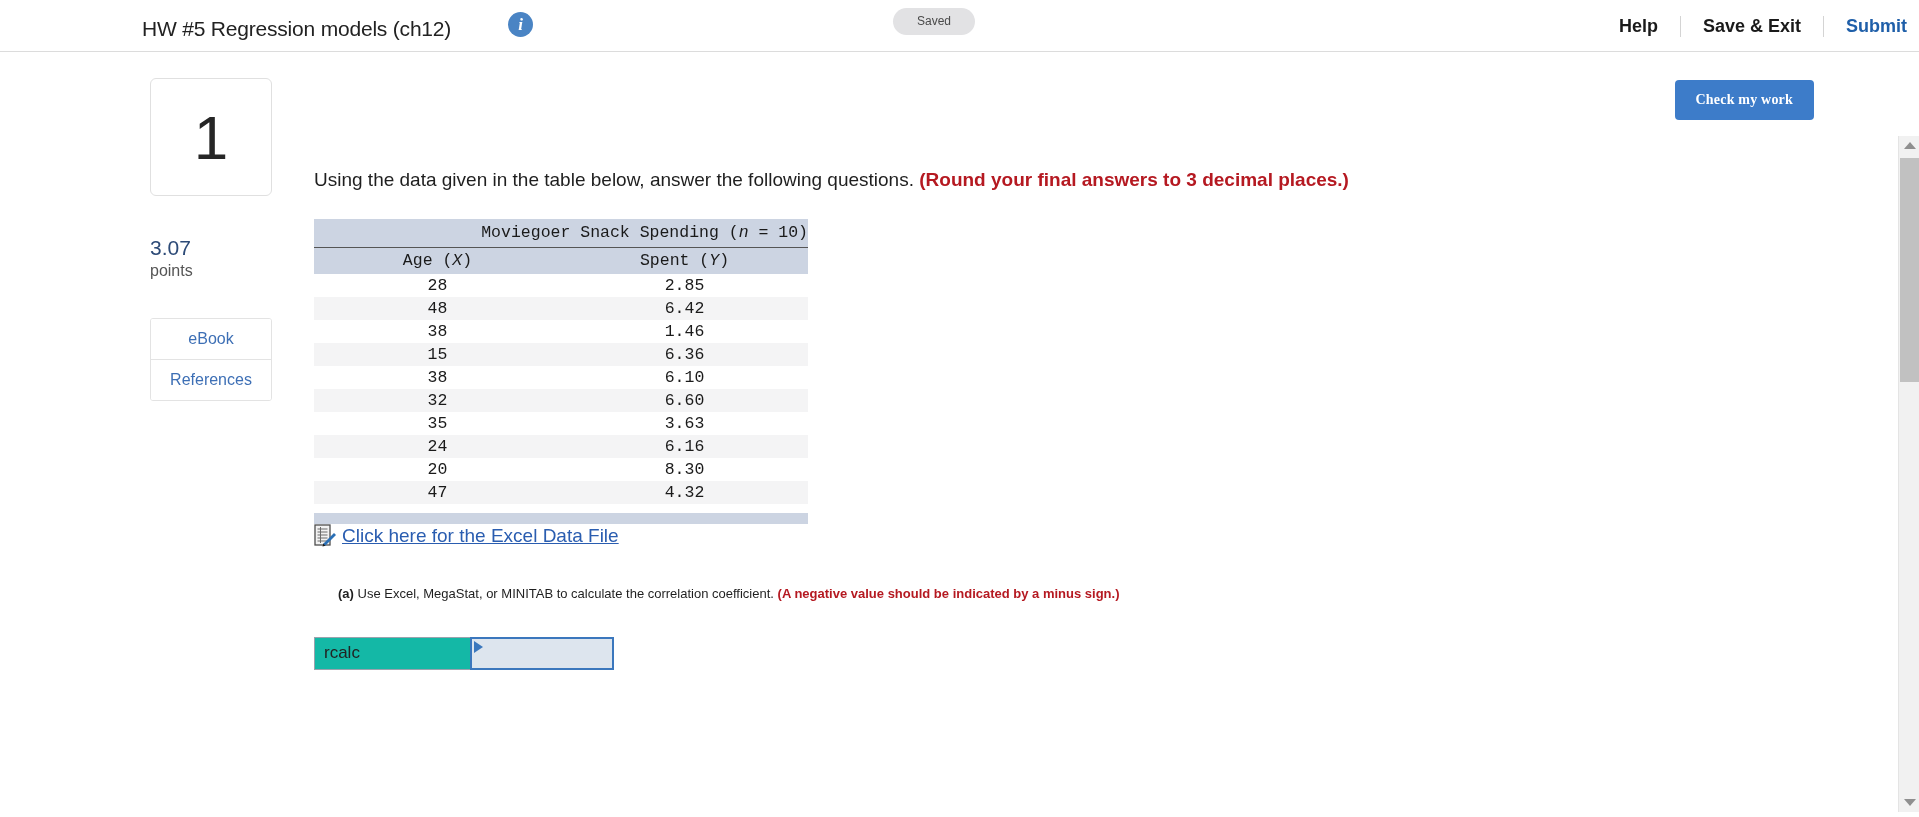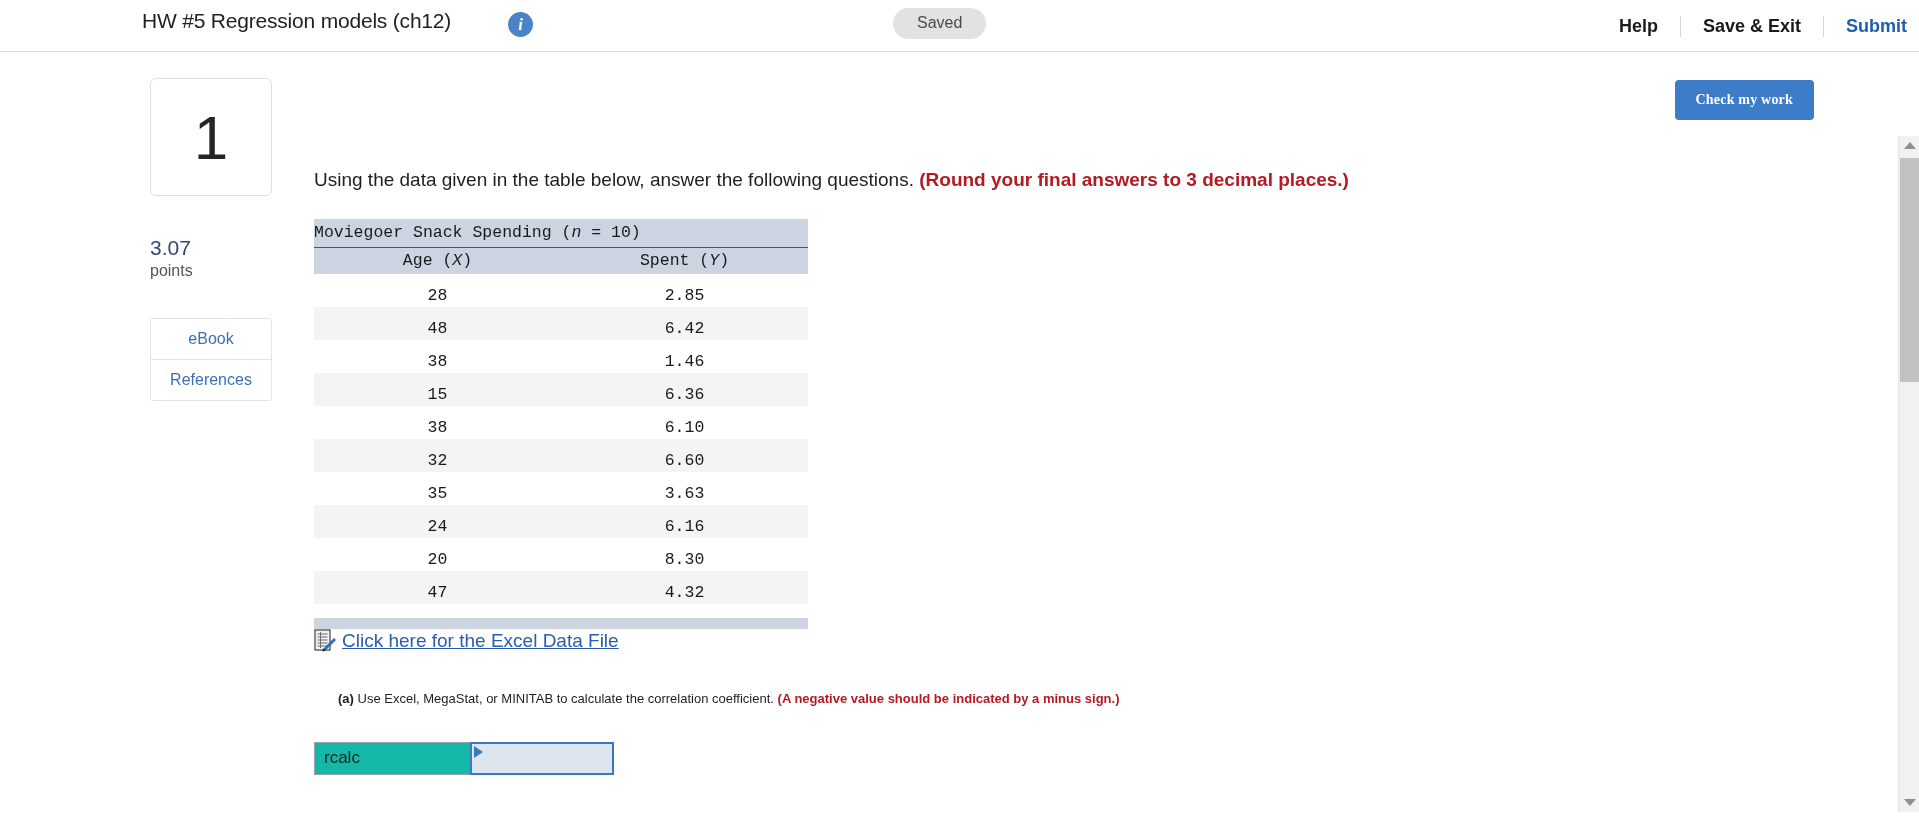--- a/index.html
+++ b/index.html
@@ -17,21 +17,21 @@
     height: 52px;
     width: 100%;
     background: #ffffff;
     border-bottom: 1px solid #dcdcdc;
     display: flex;
     align-items: center;
   }
   .assignment-title {
     position: absolute;
     left: 142px;
-    top: 9px;
+    top: 17px;
     font-size: 21px;
     color: #222222;
     letter-spacing: -0.2px;
     white-space: nowrap;
   }
   .info-icon {
     position: absolute;
     left: 508px;
     top: 12px;
     width: 25px; height: 25px;
@@ -44,21 +44,21 @@
     font-size: 17px;
     line-height: 25px;
     text-align: center;
   }
   .saved-pill {
     position: absolute;
     left: 893px;
     top: 8px;
     background: #e2e2e4;
     color: #4a4a4a;
-    font-size: 16px;
+    font-size: 12px;
     border-radius: 16px;
     padding: 6px 24px 7px 24px;
   }
   .top-right {
     position: absolute;
     right: 12px;
     top: 0;
     height: 52px;
     display: flex;
     align-items: center;
@@ -160,32 +160,32 @@
   .data-table {
     margin-top: 25px;
     width: 494px;
     border-collapse: collapse;
     font-family: "Liberation Mono", monospace;
     font-size: 16.5px;
     color: #1a1a1a;
   }
   .data-table .tbl-title td {
     background: #ccd4e2;
-    text-align: left;
+    text-align: right;
     padding: 4px 0 5px 0;
     border-bottom: 1px solid #555555;
   }
   .data-table .tbl-head td {
     background: #ccd4e2;
     padding: 3px 0 4px 0;
   }
   .data-table .tbl-head td.c1 { text-align: center; width: 50%; }
   .data-table .tbl-head td.c2 { text-align: center; width: 50%; }
   .data-table tbody tr td {
-    padding: 12px 0 2px 0;
+    padding: 2px 0 2px 0;
     text-align: center;
   }
   .data-table tbody tr:nth-child(even) { background: #f4f4f5; }
   .data-table tbody tr:nth-child(odd)  { background: #ffffff; }
   .data-table .tbl-foot td {
     background: #ccd4e2;
     height: 11px;
     padding: 0;
   }
   .tbl-foot-spacer { height: 9px; background:#ffffff; }

